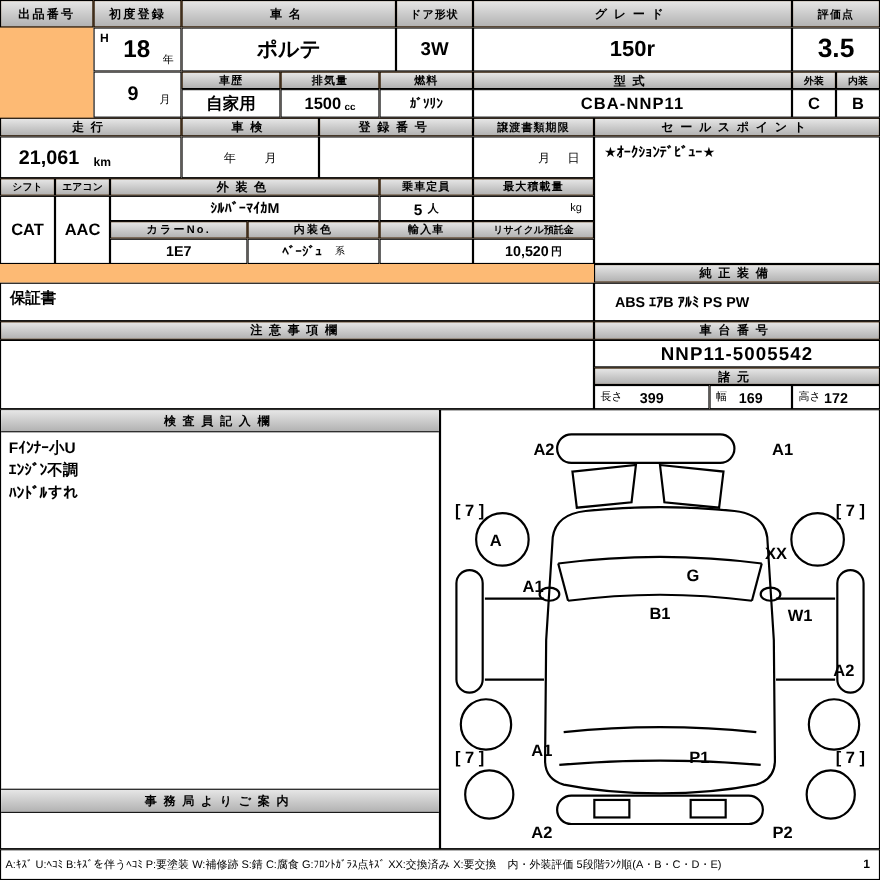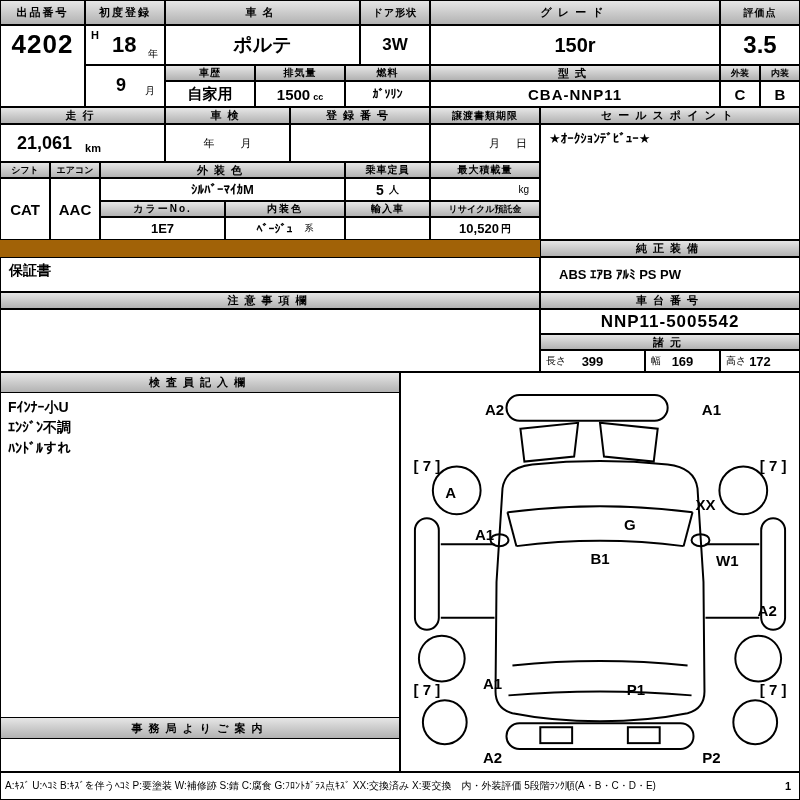--- a/index.html
+++ b/index.html
@@ -1,17 +1,17 @@
 <!DOCTYPE html>
 <html><head>
 <meta charset="utf-8">
 <style>
   html,body{margin:0;padding:0;background:#888;}
   .sheet{
-    position:relative;width:800px;height:800px;margin:0 auto;background:#a16207;
+    position:relative;width:800px;height:800px;margin:0 auto;background:#fdba74;
     font-family:"Liberation Sans","DejaVu Sans",sans-serif;color:#000;overflow:hidden;
   }
   .cell{position:absolute;box-sizing:border-box;border:1px solid #000;background:#fff;}
   .hdr{
     background:linear-gradient(180deg,#e6e6e6 0%,#c9c9c9 55%,#b2b2b2 100%);
     display:flex;align-items:center;justify-content:center;
     font-size:11px;font-weight:bold;letter-spacing:2px;white-space:nowrap;
   }
   .hdr.wide{letter-spacing:6px;}
   .hdr.s{font-size:10px;letter-spacing:1px;}
@@ -33,21 +33,20 @@
 
 <div class="sheet">
 
   <div class="cell hdr" style="left:0;top:0;width:85px;height:25px">出品番号</div>
   <div class="cell hdr" style="left:85px;top:0;width:80px;height:25px">初度登録</div>
   <div class="cell hdr wide" style="left:165px;top:0;width:195px;height:25px">車名</div>
   <div class="cell hdr s" style="left:360px;top:0;width:70px;height:25px">ドア形状</div>
   <div class="cell hdr wide" style="left:430px;top:0;width:290px;height:25px">グレード</div>
   <div class="cell hdr s" style="left:720px;top:0;width:80px;height:25px">評価点</div>
 
-  <div class="cell val topalign" style="left:0;top:25px;width:85px;height:82px;font-size:26px;letter-spacing:1px;padding-top:3px">4202</div>
 
   <div class="cell" style="left:85px;top:25px;width:80px;height:40px">
     <span class="abs" style="left:5px;top:3px;font-size:11px;font-weight:bold">H</span>
     <span class="abs" style="left:26px;top:6px;font-size:22px;font-weight:bold">18</span>
     <span class="abs" style="right:6px;bottom:3px;font-size:10px">年</span>
   </div>
   <div class="cell val" style="left:165px;top:25px;width:195px;height:40px;font-size:19px">ポルテ</div>
   <div class="cell val" style="left:360px;top:25px;width:70px;height:40px;font-size:17px">3W</div>
   <div class="cell val" style="left:430px;top:25px;width:290px;height:40px;font-size:20px">150r</div>
   <div class="cell val" style="left:720px;top:25px;width:80px;height:40px;font-size:24px">3.5</div>

